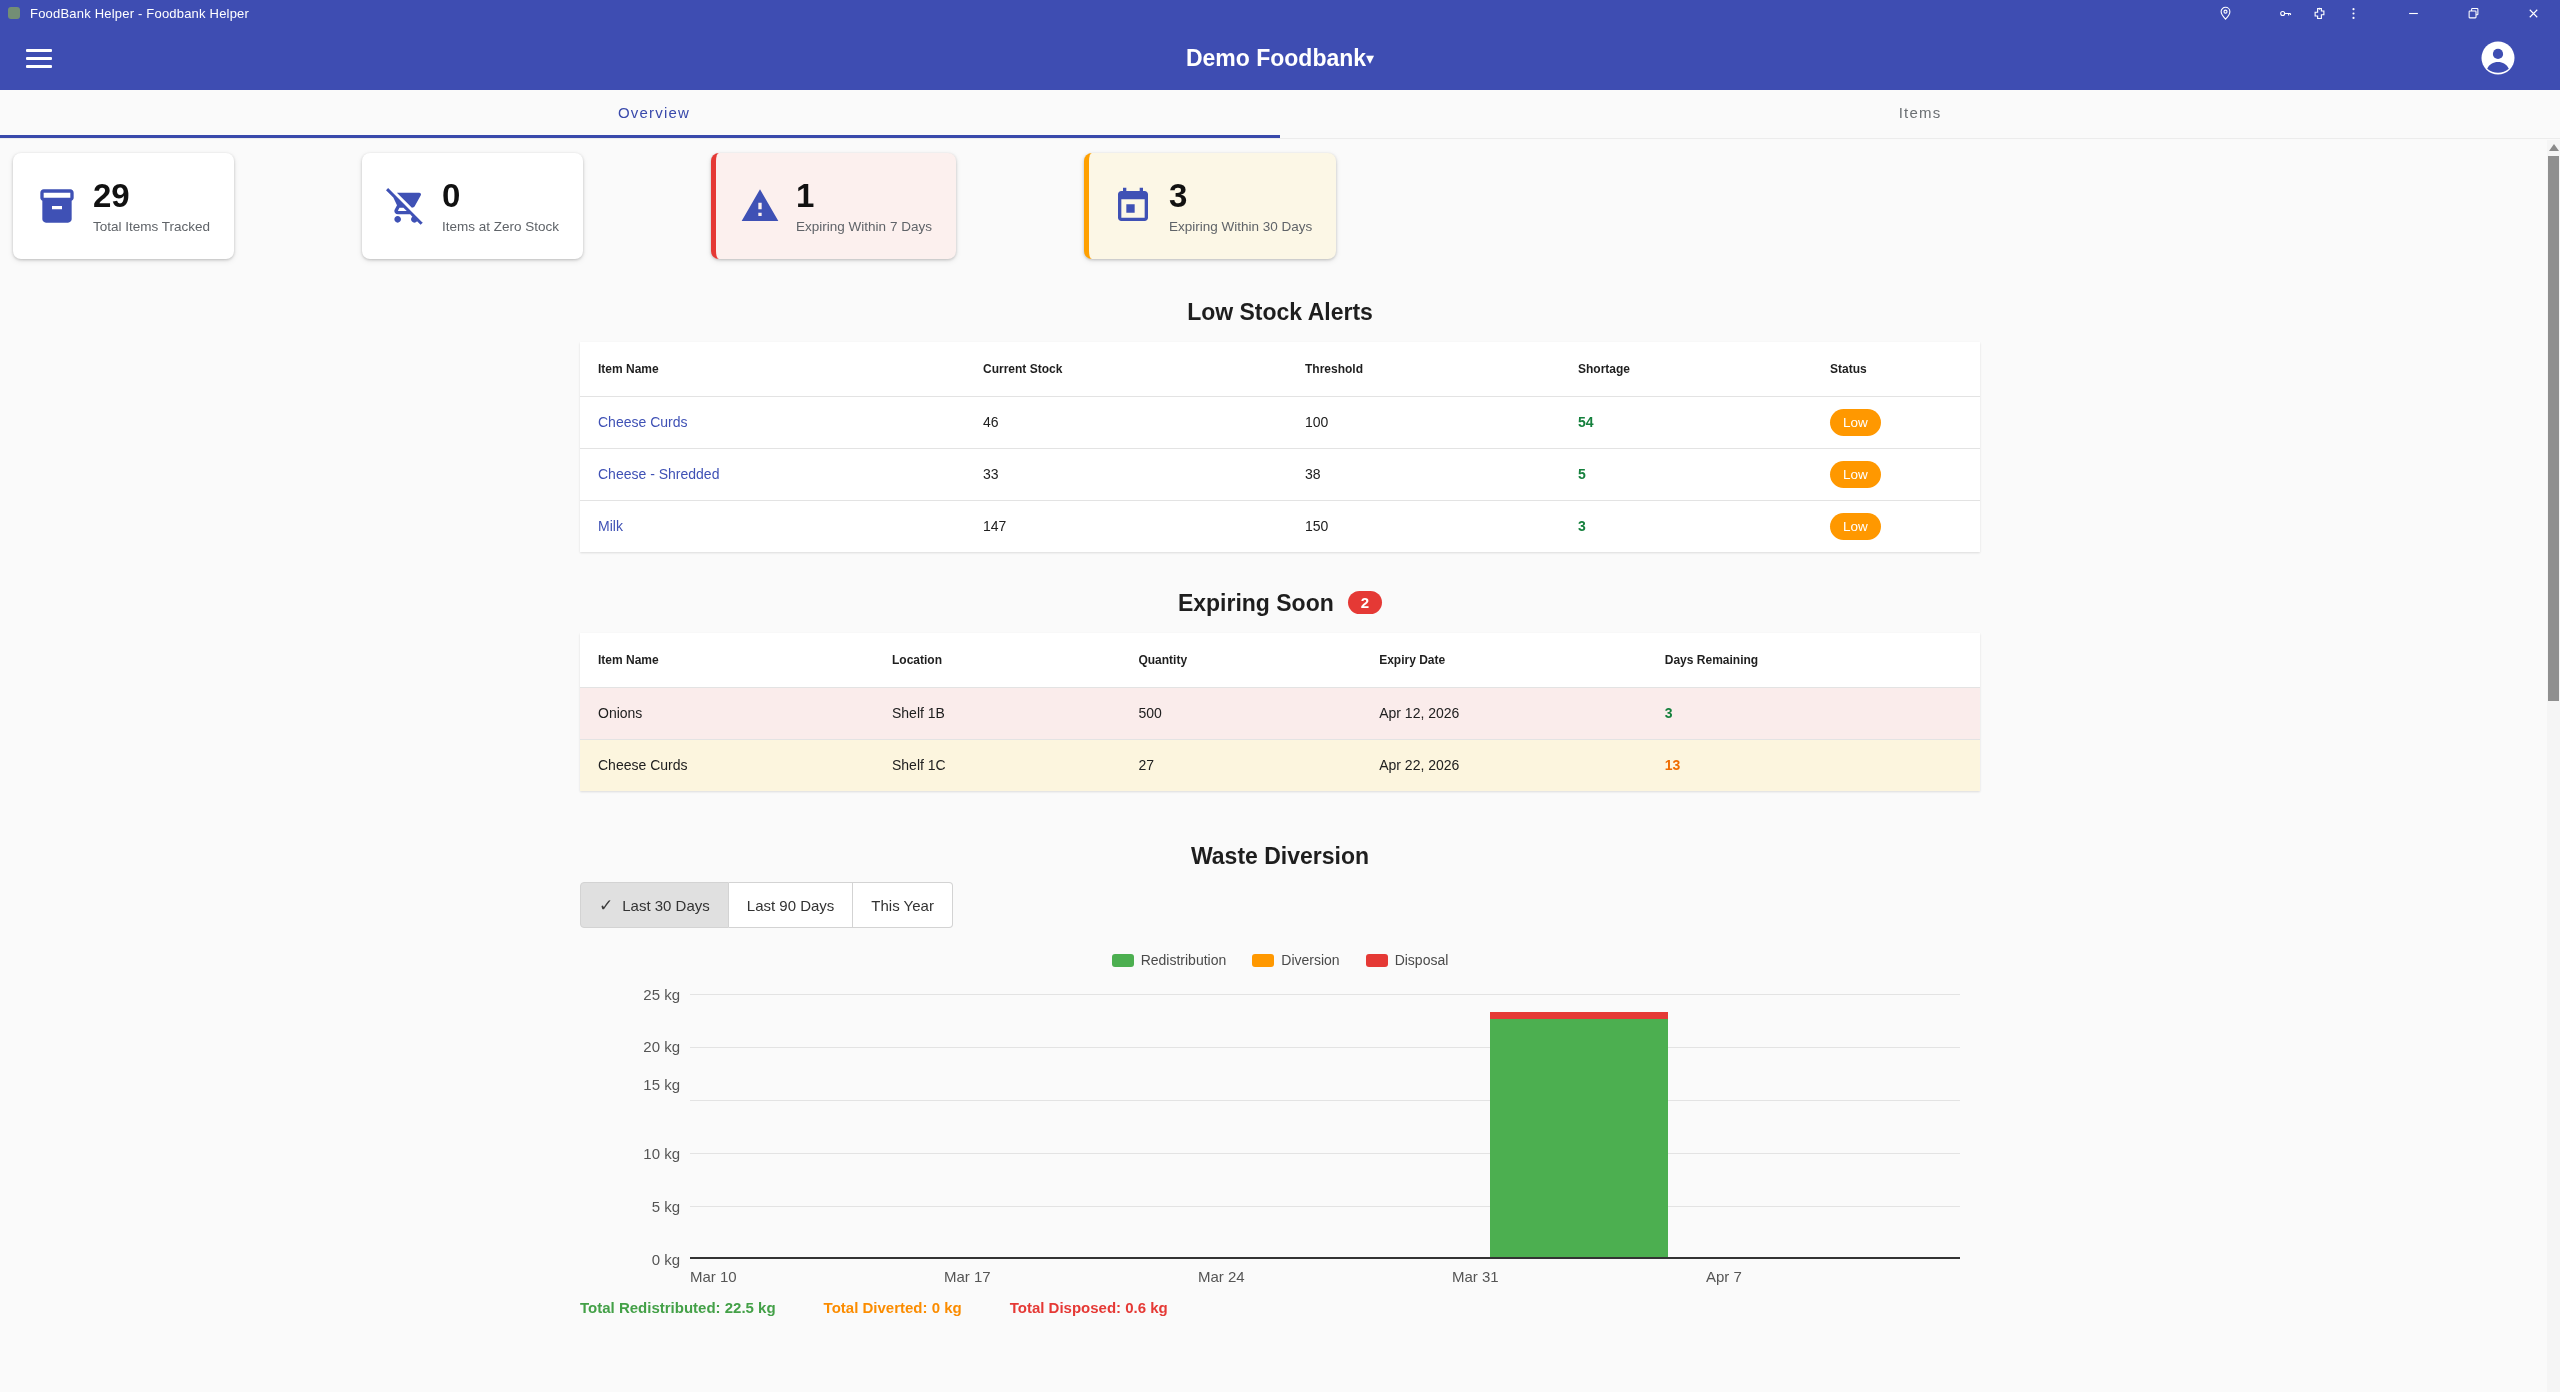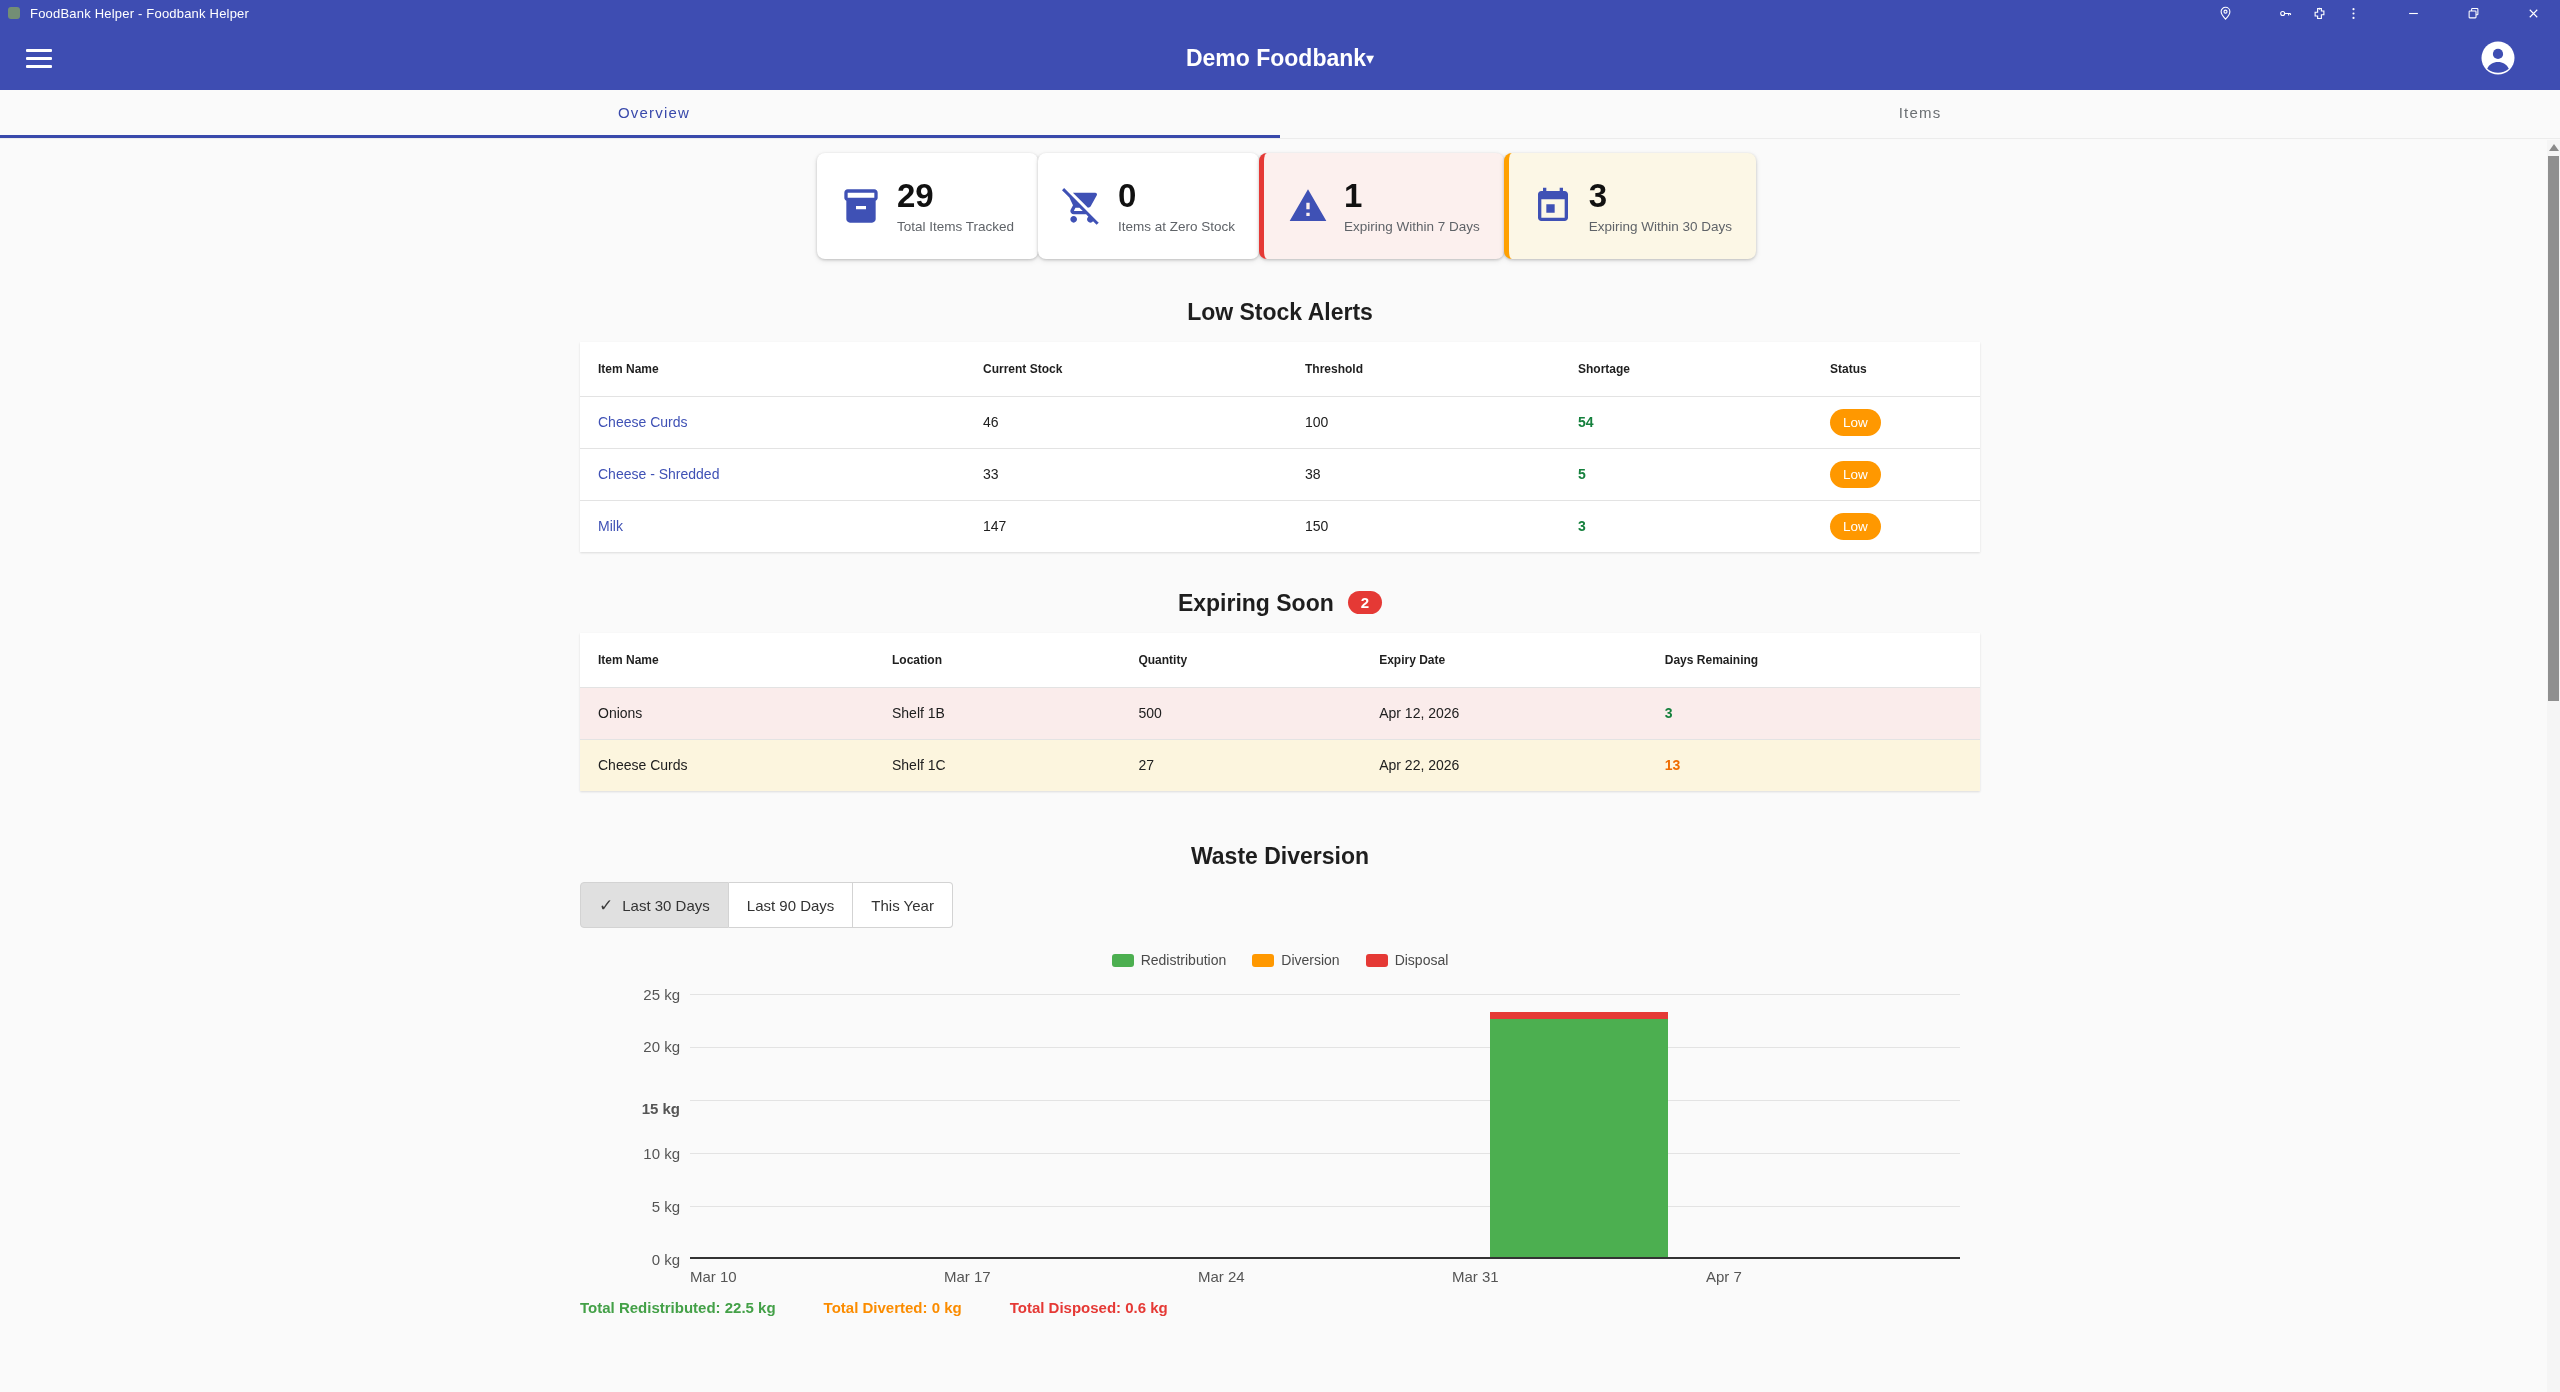--- a/index.html
+++ b/index.html
@@ -26,21 +26,21 @@
   
   .tabbar { display:flex; height:49px; background:#fafafa; border-bottom:1px solid #ececec; }
   .tab { width:50%; display:flex; align-items:center; justify-content:center; font-size:15px;
     letter-spacing:1.2px; color:#6b6f73; cursor:pointer; border-bottom:3px solid transparent; font-weight:500; }
   .tab.active { color:#3949ab; border-bottom-color:#3949ab;padding-left:28px; }
 
   
   .content { width:2560px; }
   h1.page-title { text-align:center; font-size:33px; color:#1e1e1e; margin-top:24px; font-weight:bold; }
 
-  .stats { display:flex; justify-content:center; margin-top:14px;margin-left:13px; }
+  .stats { display:flex; gap:128px; margin-top:14px;margin-left:13px; }
   .stat-card { background:#fff; border-radius:8px; box-shadow:0 1px 3px rgba(0,0,0,.2), 0 2px 6px rgba(0,0,0,.08);
     padding:16px 24px; display:flex; align-items:center; gap:16px; min-height:106px; }
   .stat-card.danger  { background:#fcf0ee; border-left:5px solid #e53935; }
   .stat-card.warning { background:#fcf7e6; border-left:5px solid #ffa000; }
   .stat-card svg { width:40px; height:40px; flex:0 0 auto; }
   .stat-value { font-size:33px; font-weight:bold; color:#111; line-height:1.1; }
   .stat-label { font-size:13.5px; color:#5f6368; margin-top:5px; white-space:nowrap; }
 
   .section-title { text-align:center; font-size:23px; font-weight:bold; color:#1e1e1e; }
   .mt-low { margin-top:40px; } .mt-exp { margin-top:38px; } .mt-waste { margin-top:52px; }
@@ -317,21 +317,21 @@
     </div>
 
   <div class="chart">
     <div class="plot" id="chart-plot">
         <div class="ytick" style="top: 265px;">0 kg</div>
         <div class="gridline" style="top: 212px;"></div>
         <div class="ytick" style="top: 212px;">5 kg</div>
         <div class="gridline" style="top: 159px;"></div>
         <div class="ytick" style="top: 159px;">10 kg</div>
         <div class="gridline" style="top: 106px;"></div>
-        <div class="ytick" style="top: 114px; font-weight: bold;">15 kg</div>
+        <div class="ytick" style="top: 90px;">15 kg</div>
         <div class="gridline" style="top: 53px;"></div>
         <div class="ytick" style="top: 52px;">20 kg</div>
         <div class="gridline" style="top: 0px;"></div>
         <div class="ytick" style="top: 0px;">25 kg</div>
         <div class="bar-seg" style="left: 63%; width: 14%; bottom: 0px; height: 238.5px; background: rgb(76, 175, 80);"></div>
         <div class="bar-seg" style="left: 63%; width: 14%; bottom: 238.5px; height: 6.36px; background: rgb(229, 57, 53);"></div>
       </div>
     <div class="xlabels" id="chart-xlabels">
         <div class="xlabel">Mar 10</div>
         <div class="xlabel">Mar 17</div>

